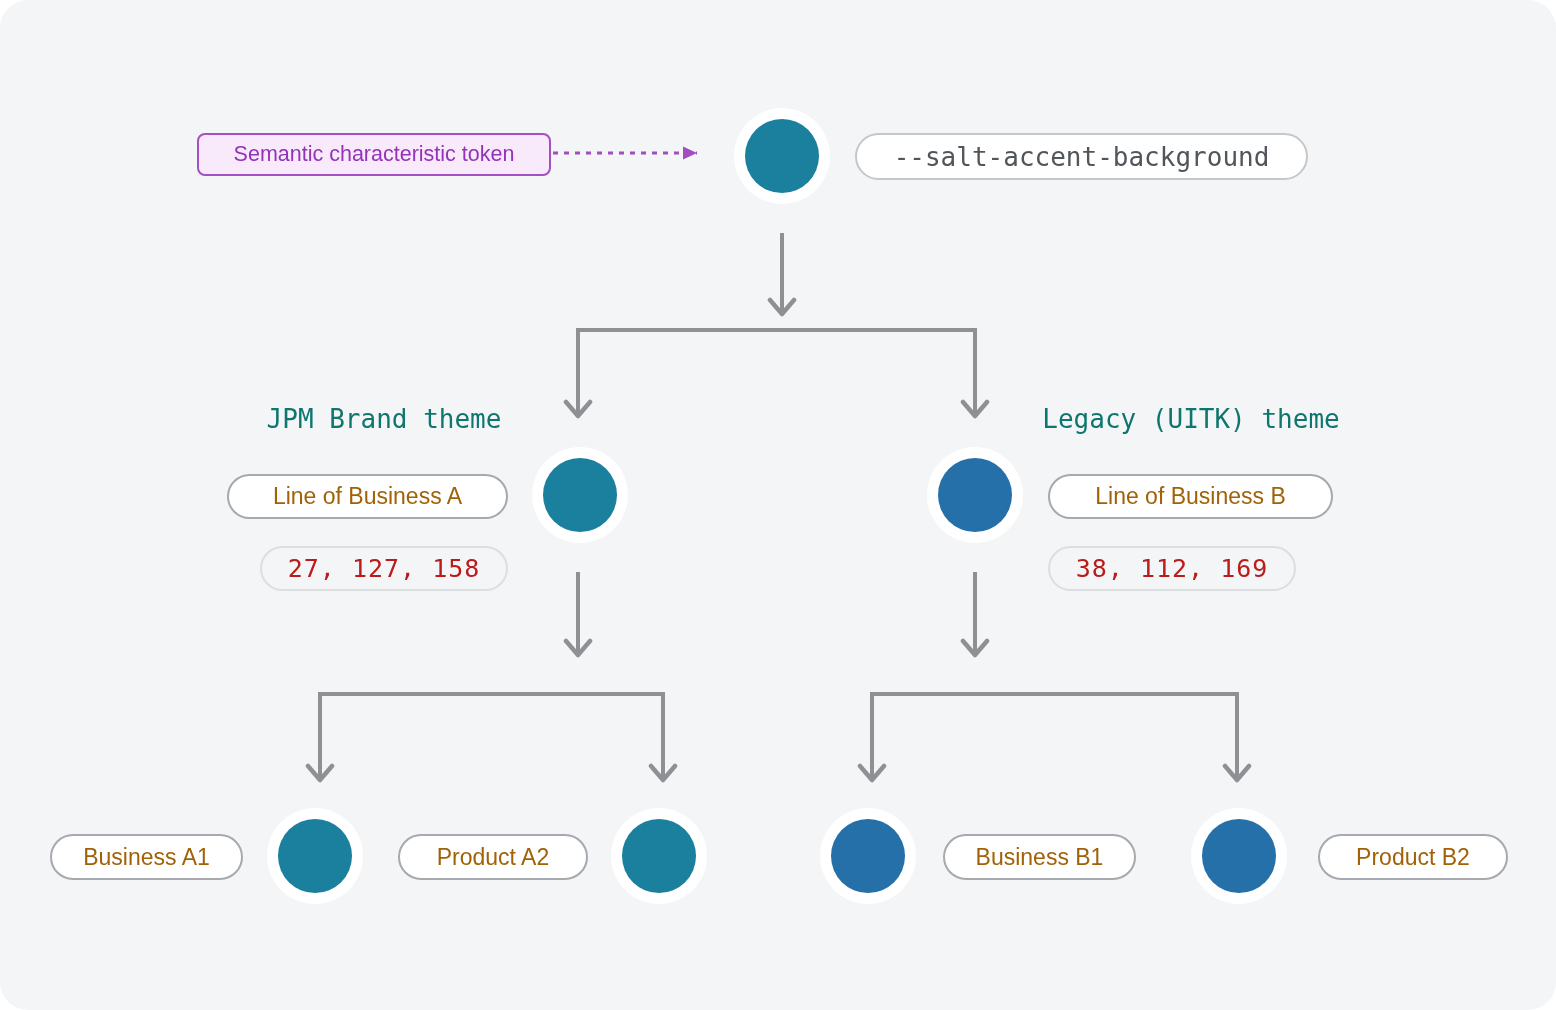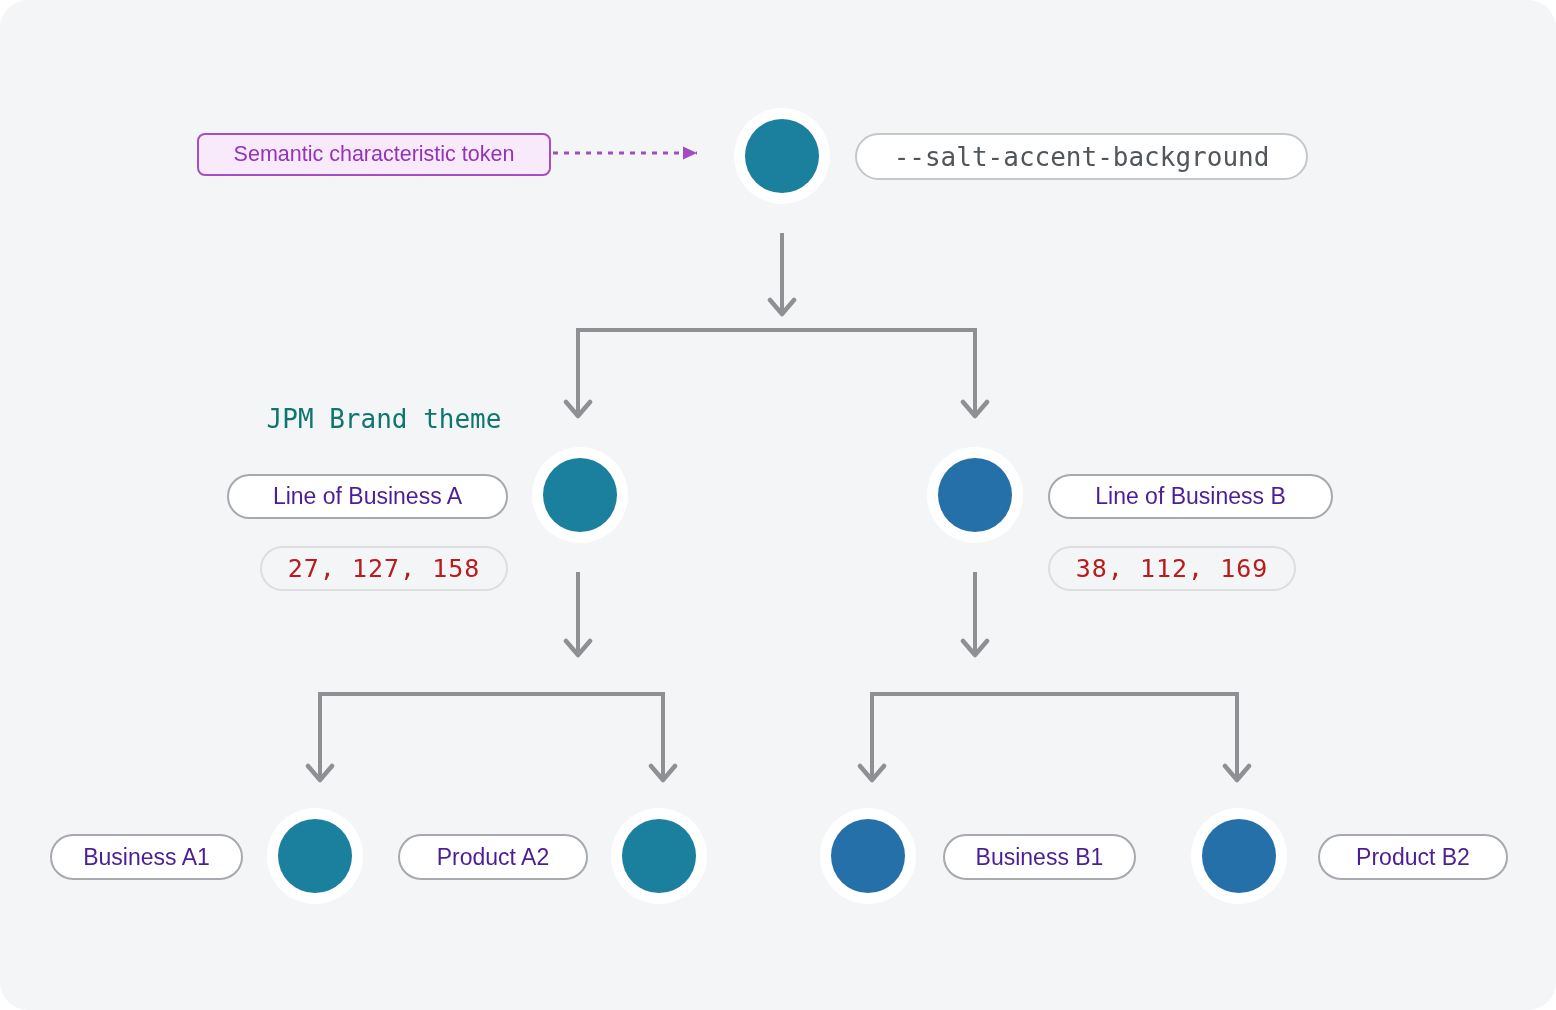--- a/index.html
+++ b/index.html
@@ -25,21 +25,21 @@
   }
   .pill {
     position: absolute;
     box-sizing: border-box;
     display: flex;
     align-items: center;
     justify-content: center;
     background: #ffffff;
     border: 2px solid #a6a9ad;
     border-radius: 24px;
-    color: #4c1d95;
+    color: #a16207;
     font-size: 23px;
     white-space: nowrap;
   }
   .pill.ghost {
     background: transparent;
     border-color: #dcdee0;
     color: #b91c1c;
     font-family: "DejaVu Sans Mono", "Liberation Mono", monospace;
     font-size: 25px;
     letter-spacing: 1px;
@@ -127,20 +127,21 @@
     </g>
   </svg>
 
   <div class="annotation" style="left:197px; top:133px; width:354px; height:43px;">Semantic characteristic token</div>
 
   <div class="node-circle" style="left: 745px; top: 119px; background-color: rgb(27, 127, 158);"></div>
 
   <div class="pill code" style="left:855px; top:133px; width:453px; height:47px;">--salt-accent-background</div>
 
   <div class="theme-title" style="left:254px; top:404px; width:260px;">JPM Brand theme</div>
+  <div class="theme-title" style="left:1030px; top:404px; width:322px;">Legacy (UITK) theme</div>
 
   <div class="pill" style="left:227px; top:474px; width:281px; height:45px;">Line of Business A</div>
   <div class="node-circle" style="left: 543px; top: 458px; background-color: rgb(27, 127, 158);"></div>
   <div class="pill ghost" style="left:260px; top:546px; width:248px; height:45px;">27, 127, 158</div>
 
   <div class="node-circle" style="left: 938px; top: 458px; background-color: rgb(38, 112, 169);"></div>
   <div class="pill" style="left:1048px; top:474px; width:285px; height:45px;">Line of Business B</div>
   <div class="pill ghost" style="left:1048px; top:546px; width:248px; height:45px;">38, 112, 169</div>
 
   <div class="pill" style="left:50px; top:834px; width:193px; height:46px;">Business A1</div>

